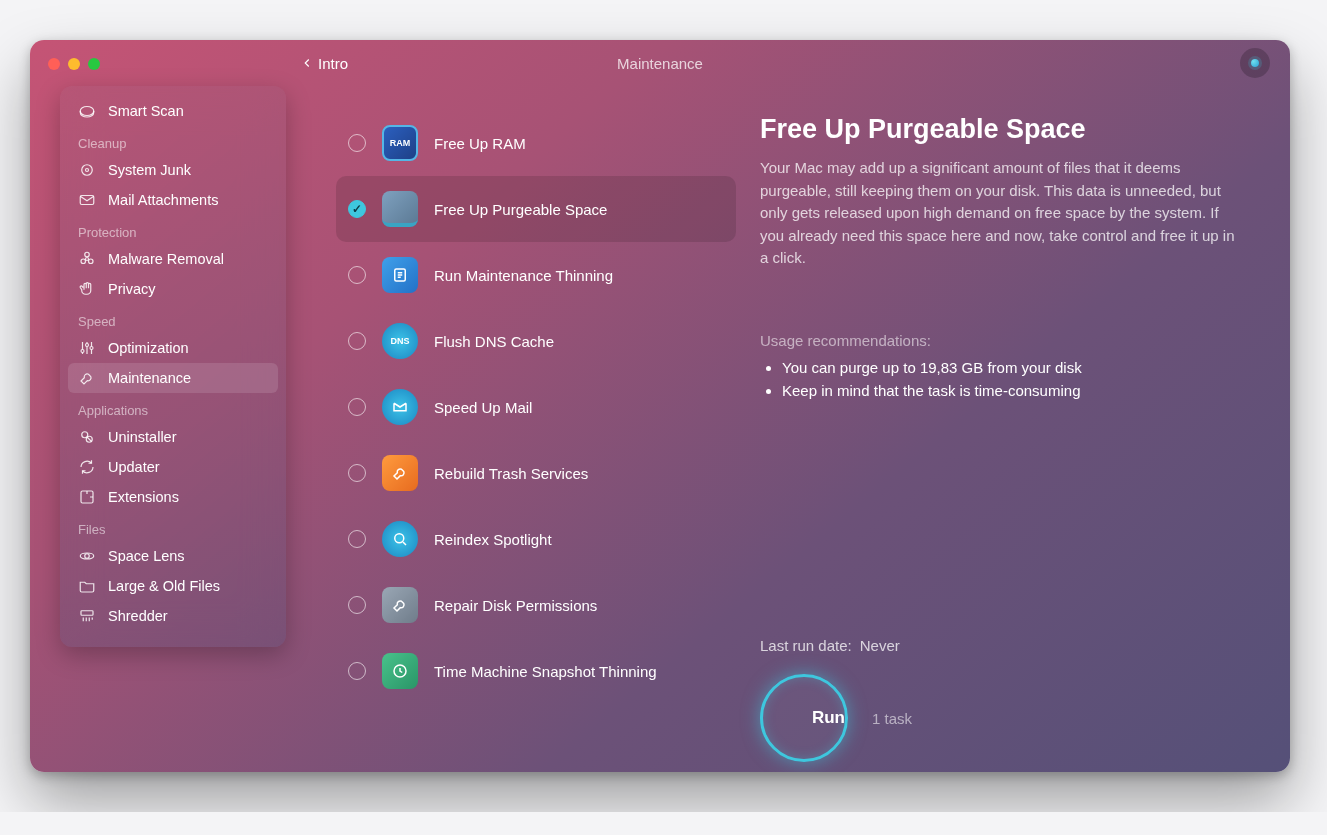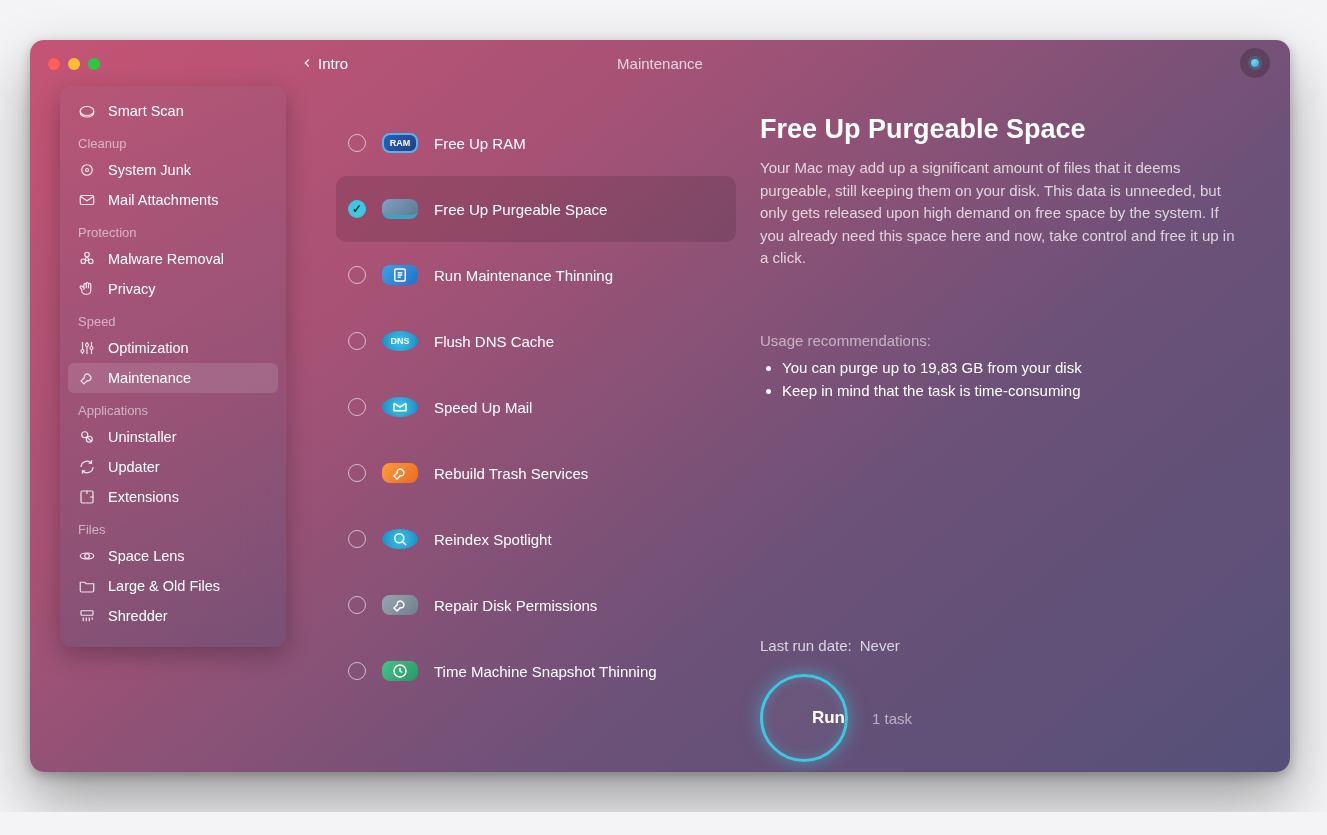--- a/index.html
+++ b/index.html
@@ -153,21 +153,21 @@
     display:flex;align-items:center;justify-content:center;
   }
   .check.checked {
     background: var(--accent-teal);
     border-color: var(--accent-teal);
   }
   .check.checked::after{
     content:"✓"; color:#0b3a44; font-size:12px; font-weight:700;
   }
   .task-icon {
-    width: 36px; height: 20px; border-radius: 8px;
+    width: 36px; height: 36px; border-radius: 8px;
     flex: 0 0 36px;
     display:flex;align-items:center;justify-content:center;
     font-size: 11px; font-weight:700; color:#fff;
   }
   .task-label { font-size: 15px; }
 
   
   .detail {
     flex: 1;
     padding: 28px 44px 20px 10px;

